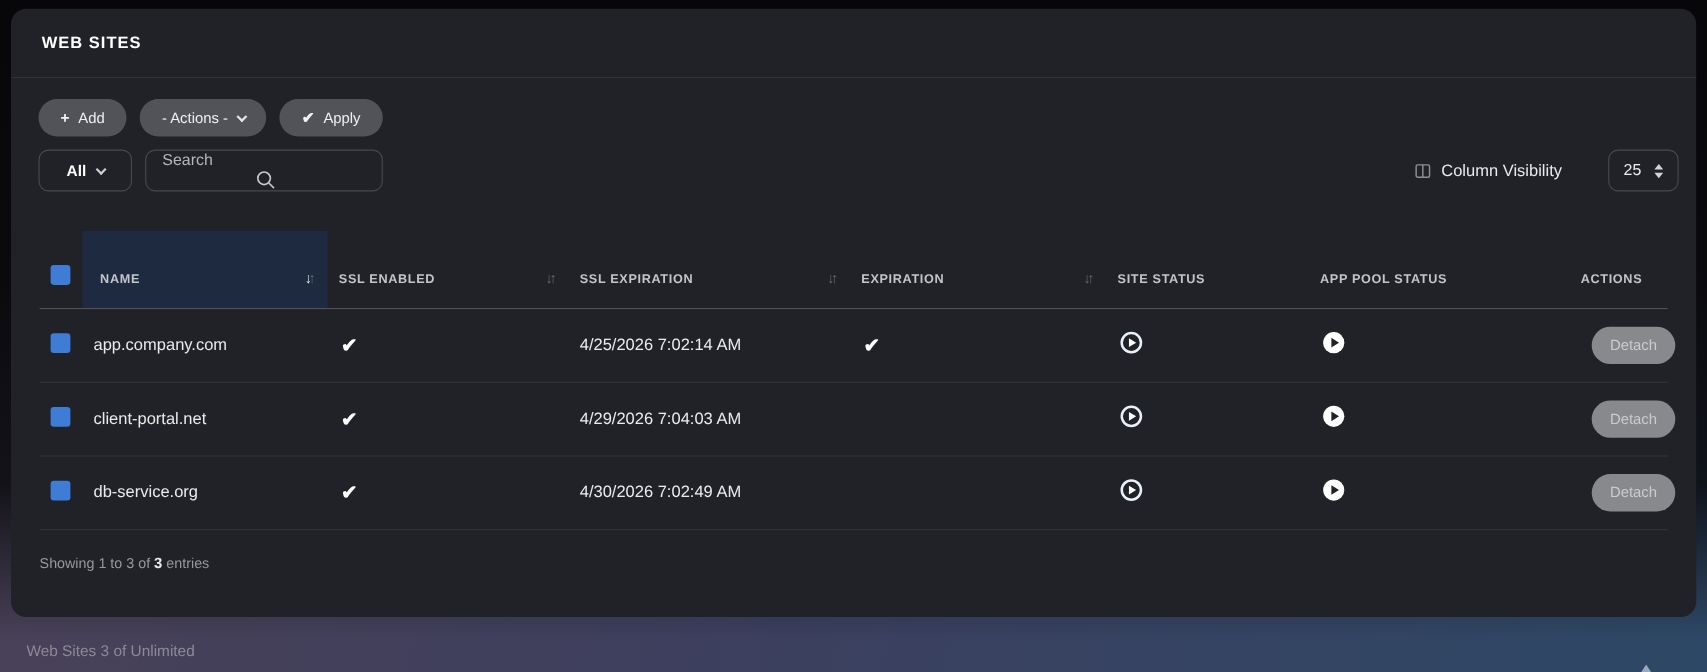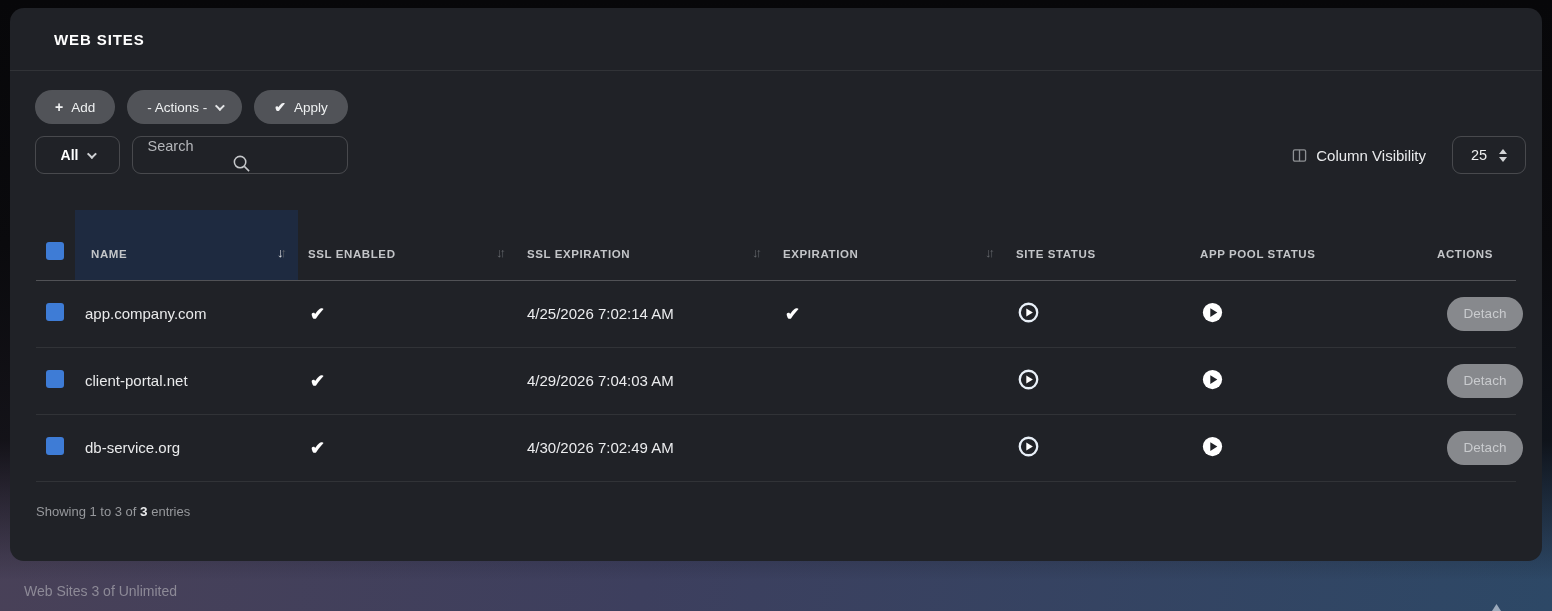--- a/index.html
+++ b/index.html
@@ -10,21 +10,21 @@
     background:linear-gradient(100deg,#4a4157 0%,#3d3f5e 45%,#2d4866 100%);
   }
   
   .veil { position:absolute; inset:0;
     background:linear-gradient(to bottom, #070709 0%, #0a0a0d 40%, rgba(10,10,13,.85) 72%, rgba(10,10,13,0) 95%);
     pointer-events:none; }
 
   .panel { position:absolute; left:10px; top:8px; right:10px; bottom:50px;
     background:#202227; border-radius:14px; }
 
-  .panel-head { height:63px; display:flex; align-items:center; padding-left:44px;
+  .panel-head { height:63px; display:flex; align-items:center; padding-left:28px;
     border-bottom:1px solid rgba(255,255,255,.08); }
   .panel-title { color:#ffffff; font-size:15px; font-weight:bold; letter-spacing:.9px; }
 
   .toolbar { position:absolute; top:82px; left:25px; display:flex; gap:12px; }
   .pill-btn { height:34px; border:none; border-radius:17px; cursor:pointer;
     background:rgba(150,153,158,.42); color:#eef0f1; font-size:13.5px;
     font-family:inherit; display:flex; align-items:center; gap:8px; padding:0 20px; }
   .pill-btn .glyph { font-size:14px; font-weight:bold; color:#f2f3f4; }
   .chev { width:7px; height:7px; border-right:2px solid #e3e4e6; border-bottom:2px solid #e3e4e6;
     transform:rotate(45deg) translateY(-2px); display:inline-block; }
@@ -36,23 +36,23 @@
     align-items:center; justify-content:center; gap:9px; font-size:14px;
     font-weight:bold; cursor:pointer;text-align:right; }
   .all-select .chev { border-color:#cfd1d4; }
   .search-box { margin-left:12px; width:216px; height:38px;
     border:1px solid rgba(255,255,255,.18); border-radius:9px;
     display:flex; align-items:center; padding:0 12px 0 14px;flex-direction:column; }
   .search-box input { flex:1; background:transparent; border:none; outline:none;
     color:#e8e9ea; font-size:14.5px; font-family:inherit; }
   .search-box input::placeholder { color:#b4b6ba; opacity:1; }
   .spacer { flex:1; }
-  .colvis { display:flex; align-items:center; gap:9px; margin-right:26px; cursor:pointer; }
+  .colvis { display:flex; align-items:center; gap:9px; margin-right:42px; cursor:pointer; }
   .colvis-label { color:#e9eaec; font-size:15px; }
-  .page-size { width:74px; height:38px; border:1px solid rgba(255,255,255,.18);
+  .page-size { width:64px; height:38px; border:1px solid rgba(255,255,255,.18);
     border-radius:9px; display:flex; align-items:center; justify-content:center;
     gap:12px; color:#eceded; font-size:14.5px; cursor:pointer; }
   .updown { display:flex; flex-direction:column; gap:3px; }
   .updown i { display:block; width:0; height:0; border-left:4px solid transparent;
     border-right:4px solid transparent; }
   .updown .up { border-bottom:5px solid #d2d4d6; }
   .updown .dn { border-top:5px solid #d2d4d6; }
 
   table.sites { position:absolute; top:202px; left:26px; width:1480px;
     border-collapse:collapse; table-layout:fixed; }

